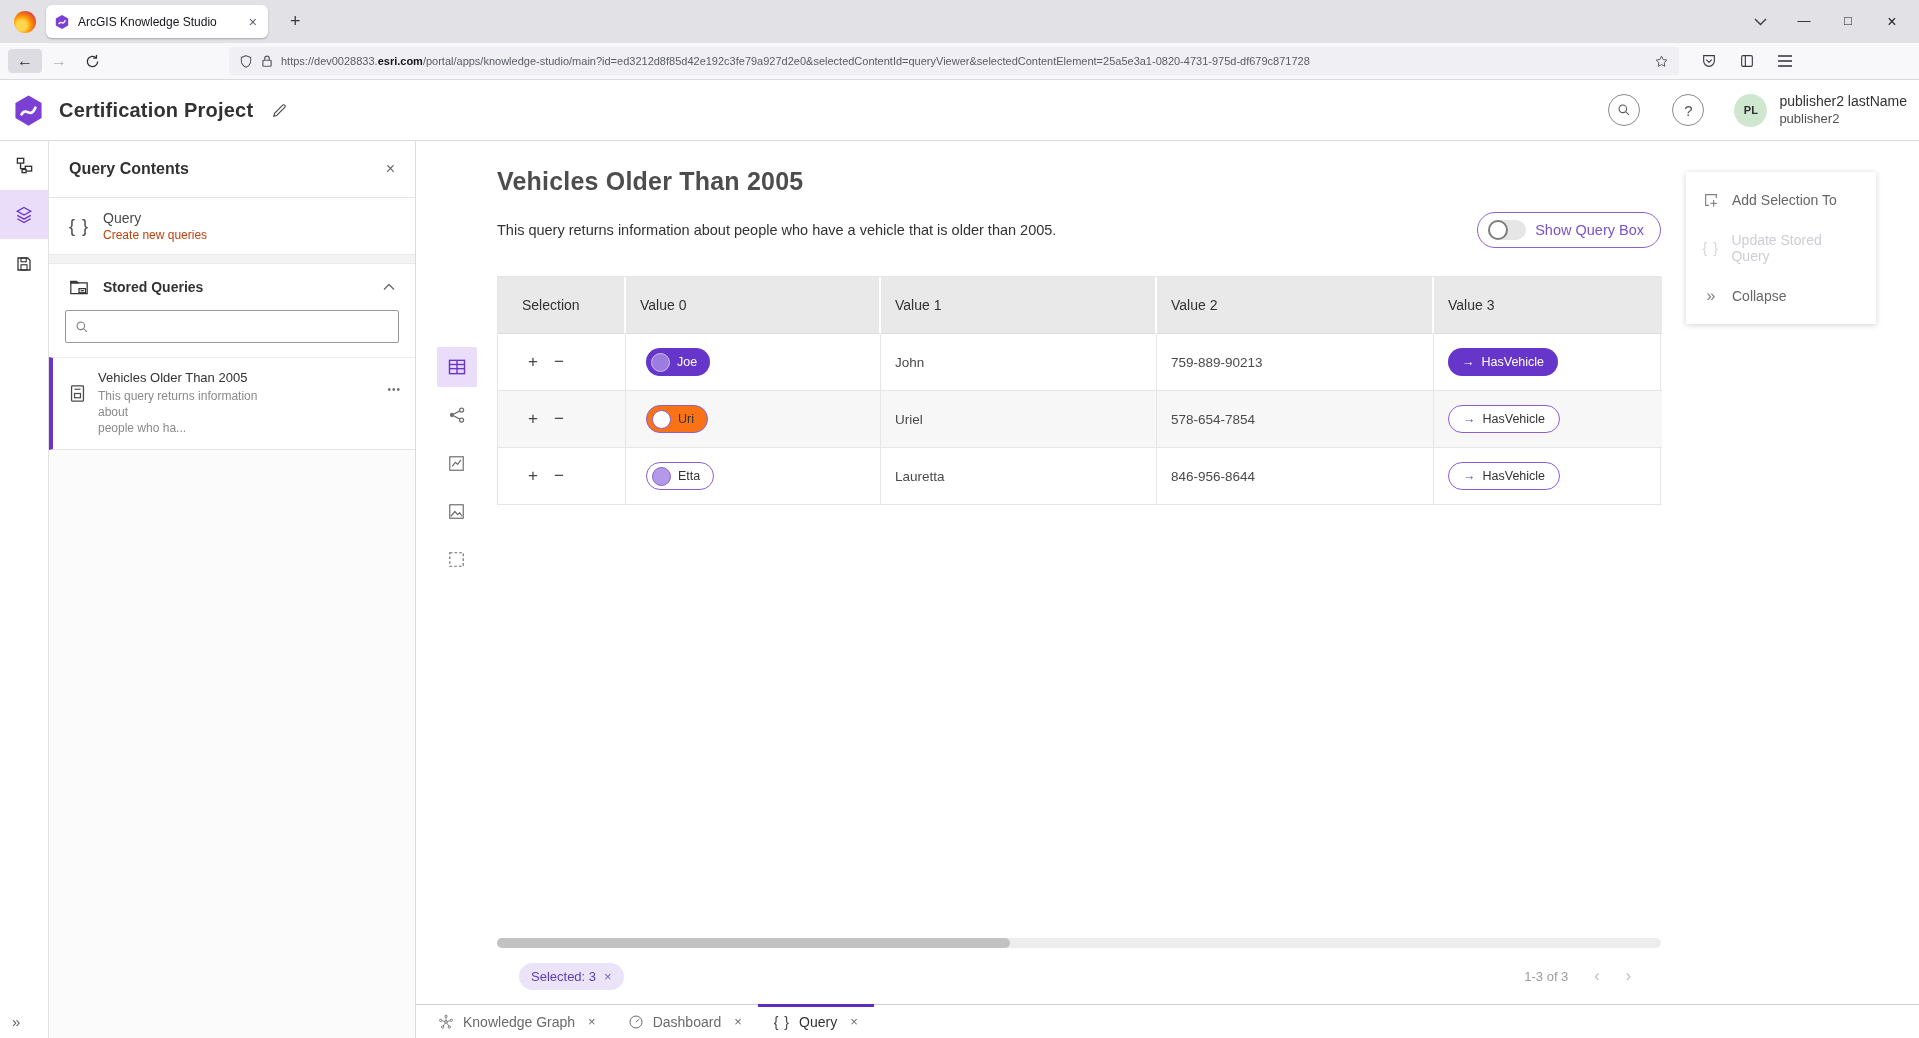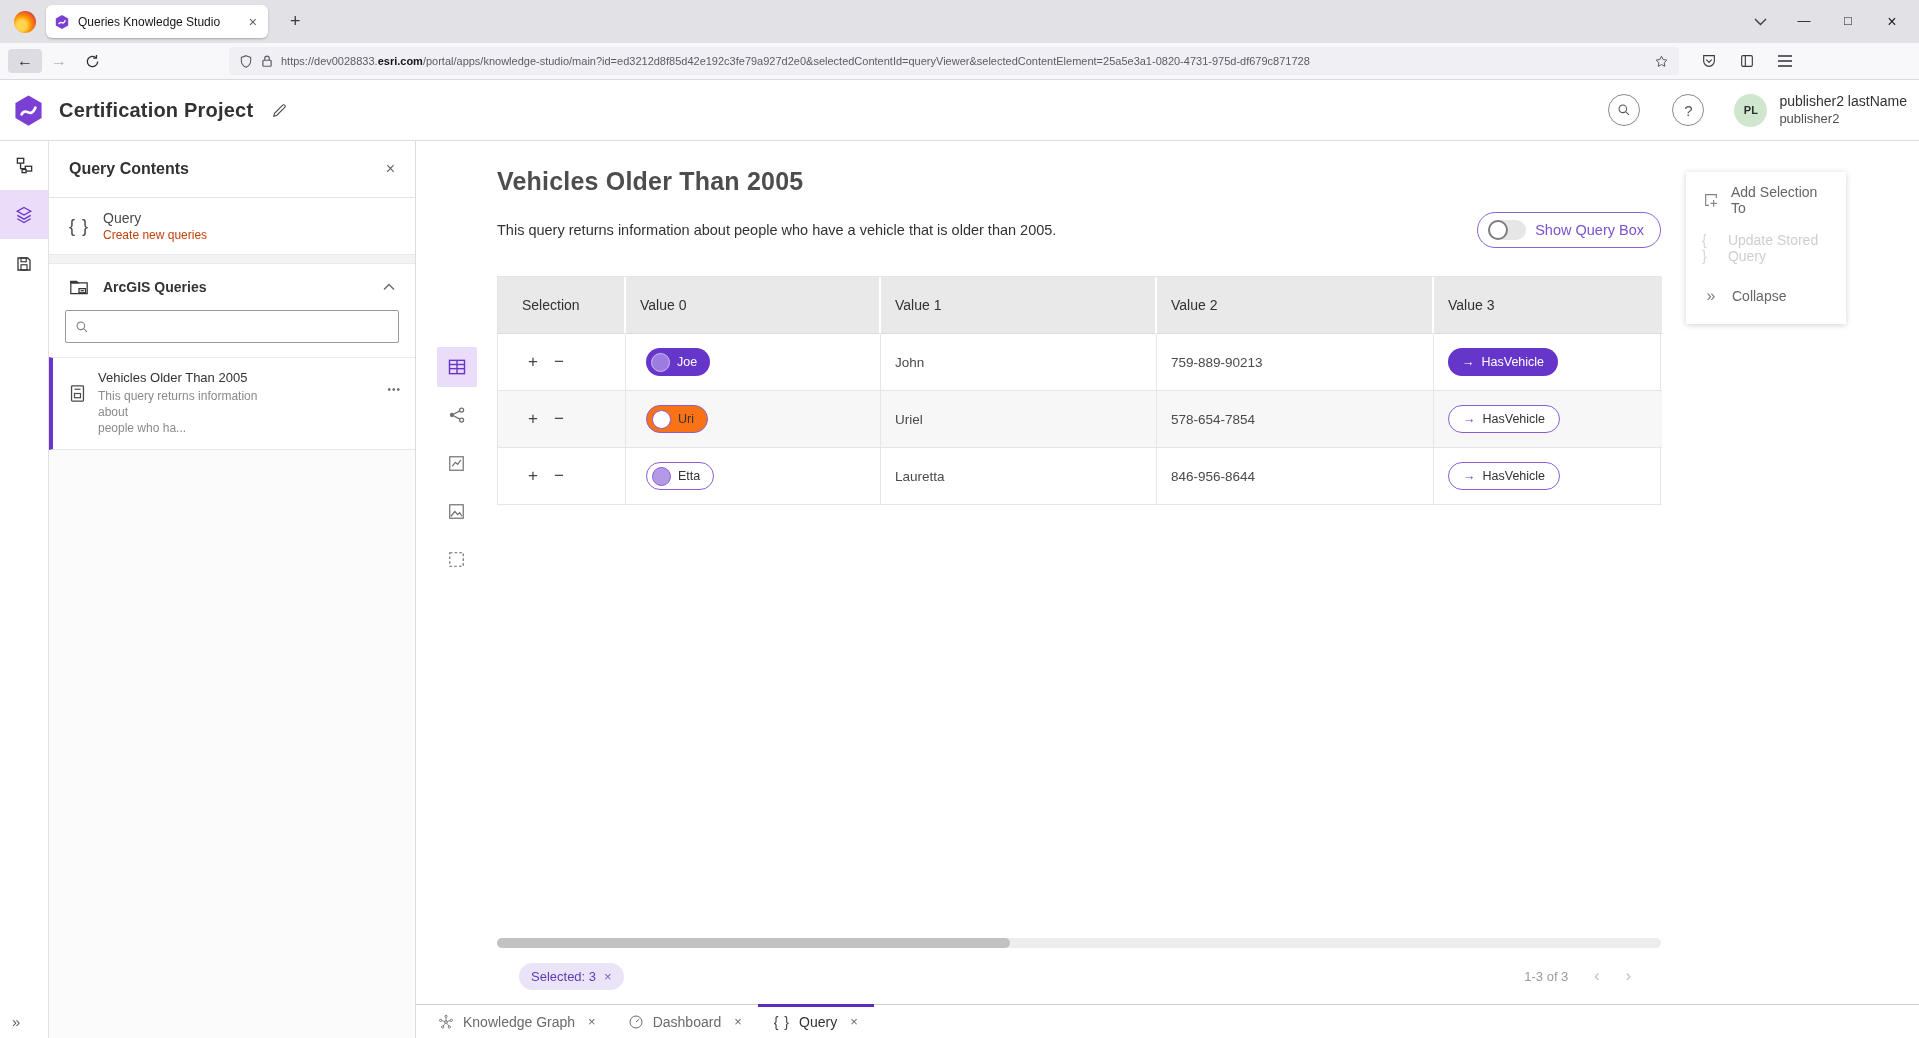--- a/index.html
+++ b/index.html
@@ -135,42 +135,42 @@
   
   .tabbar { height:34px; border-top:1px solid #cfcfcf; display:flex; align-items:stretch; padding-left:6px; background:#fff; }
   .vtab { display:flex; align-items:center; gap:9px; padding:0 16px; color:#6a6a6a; font-size:14px; position:relative; }
   .vtab .tx { white-space:nowrap; }
   .vtab .cx { color:#6a6a6a; font-size:13px; margin-left:4px; }
   .vtab.active { color:#323232; }
   .vtab.active::before { content:""; position:absolute; top:-1px; left:0; right:0; height:3px; background:#5e2dc0; }
   .vtab .qbraces { font-size:14px; color:#444; letter-spacing:1px; }
 
   
-  .ctxmenu { position:absolute; top:172px; left:1686px; width:160px; background:#fff; z-index:50;
+  .ctxmenu { position:absolute; top:172px; left:1686px; width:190px; background:#fff; z-index:50;
              box-shadow:0 1px 6px rgba(0,0,0,.18); padding:4px 0; }
   .mitem { display:flex; align-items:center; gap:12px; height:48px; padding:0 16px; font-size:14px; color:#666; }
   .mitem .mi { width:18px; display:flex; justify-content:center; color:#808080; }
   .mitem.disabled { color:#ccced3; }
   .mitem.disabled .mi { color:#d4d6da; }
   .mitem .braces { letter-spacing:1px; font-size:14px; }
   .dblchev { font-size:16px; }
 </style>
 </head>
 <body>
 
 <div class="tabstrip">
   <div class="ff-logo"></div>
   <div class="btab">
     <span class="fav">
       <svg width="16" height="16" viewBox="0 0 24 24">
           <polygon points="12,1.5 21.3,6.8 21.3,17.2 12,22.5 2.7,17.2 2.7,6.8" fill="#7b3fd4"></polygon>
           <path d="M7.5 14.5c3.2-5.5 5.8 3.5 9-4.5" stroke="#fff" stroke-width="2.1" fill="none" stroke-linecap="round"></path>
         </svg>
     </span>
-    <span class="ttl">Queries Knowledge Studio</span>
+    <span class="ttl">ArcGIS Knowledge Studio</span>
     <span class="tclose">×</span>
   </div>
   <span class="newtab">+</span>
   <span class="strip-spacer"></span>
   <span class="strip-btn">
     <svg width="13" height="8" viewBox="0 0 13 8">
         <polyline points="1,1 6.5,6.5 12,1" fill="none" stroke="#3a3a44" stroke-width="1.4"></polyline>
       </svg>
   </span>
   <div class="winctl">
@@ -303,21 +303,21 @@
     <div class="psep"></div>
     <div class="sq-head">
       <span>
         <svg width="20" height="18" viewBox="0 0 24 22">
             <path d="M2 4h7l2 2H2z" fill="none" stroke="#333" stroke-width="1.5"></path>
             <path d="M2 6h20v13H2V4" fill="none" stroke="#333" stroke-width="1.5"></path>
             <rect x="12" y="13" width="8" height="5" fill="#fff" stroke="#333" stroke-width="1.5"></rect>
             <line x1="14" y1="15.5" x2="18" y2="15.5" stroke="#333" stroke-width="1.5"></line>
           </svg>
       </span>
-      <span class="lbl">ArcGIS Queries</span>
+      <span class="lbl">Stored Queries</span>
       <span>
         <svg width="12" height="8" viewBox="0 0 12 8">
             <polyline points="1,6.5 6,1.5 11,6.5" fill="none" stroke="#6a6a6a" stroke-width="1.4"></polyline>
           </svg>
       </span>
     </div>
     <div class="searchbox">
       <span>
         <svg width="14" height="14" viewBox="0 0 24 24">
             <circle cx="10" cy="10" r="6.5" fill="none" stroke="#7a7a7a" stroke-width="1.8"></circle>

